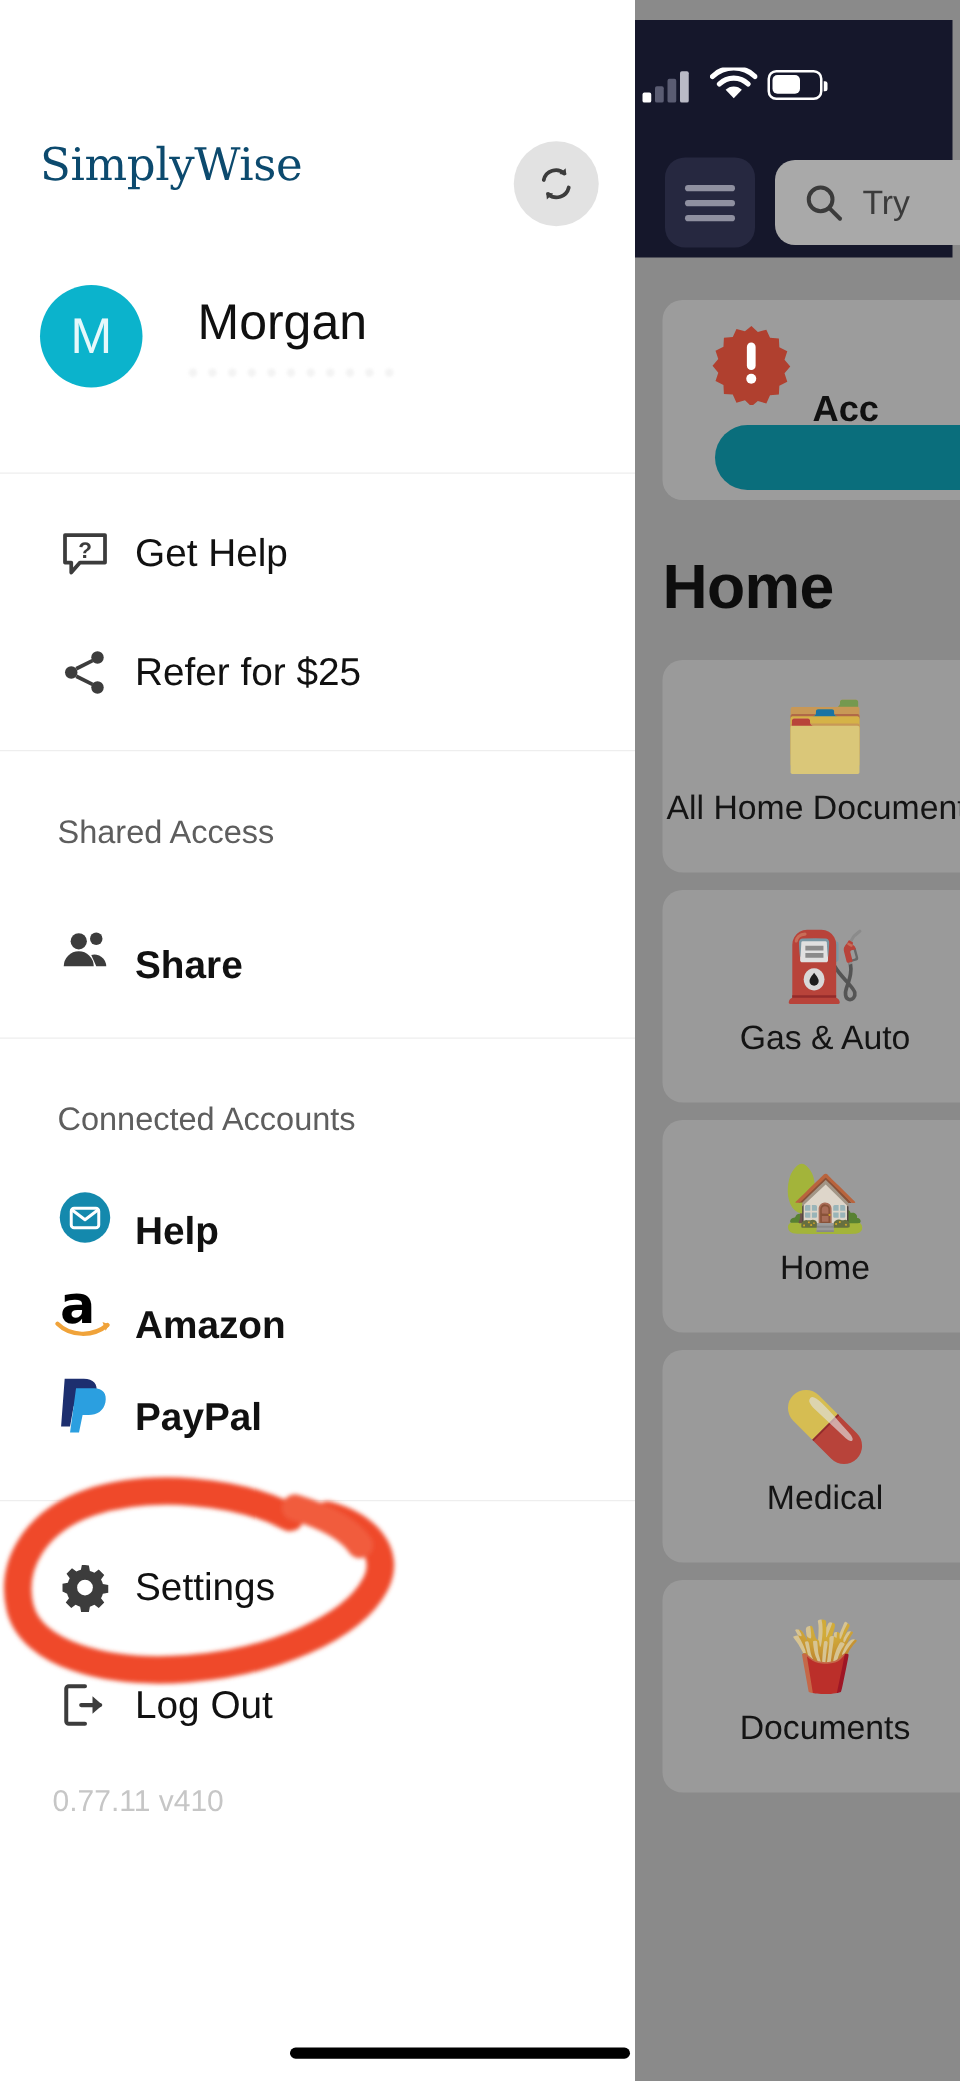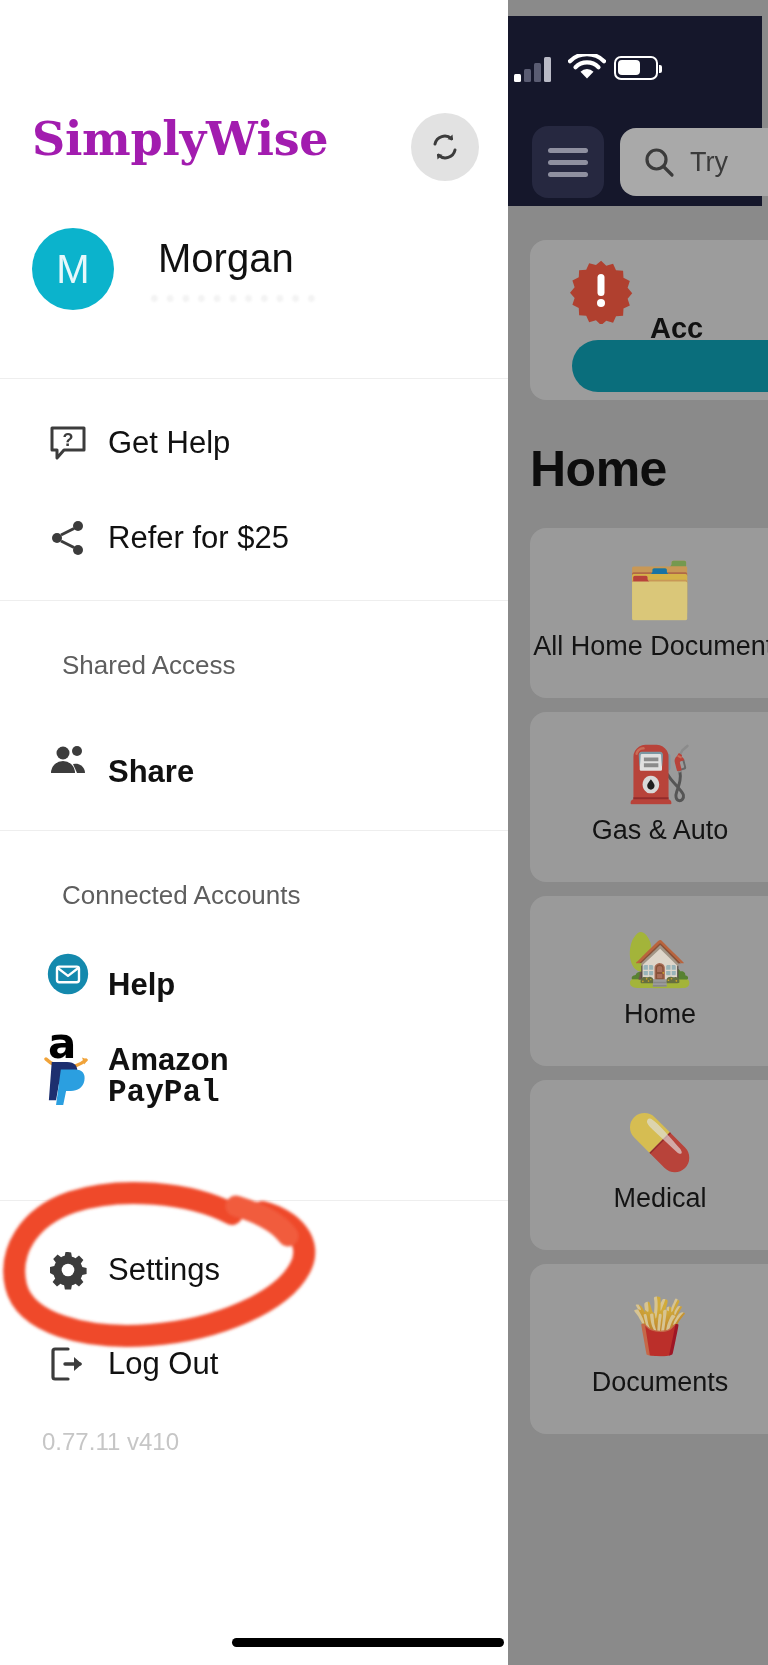--- a/index.html
+++ b/index.html
@@ -226,23 +226,23 @@
     position: absolute;
     left: 0; top: 112px;
     width: 508px;
     height: 76px;
   }
   .brand-title {
     position: absolute;
     left: 32px;
     top: 0;
     font-family: "DejaVu Serif", "Liberation Serif", serif;
-    font-size: 46px;
-    font-weight: bold;
-    color: #a21caf;
+    font-size: 36px;
+    font-weight: normal;
+    color: #0c4a6e;
     letter-spacing: -0.3px;
   }
   .sync-btn {
     position: absolute;
     left: 411px;
     top: 1px;
     width: 68px;
     height: 68px;
     border-radius: 50%;
     background: #e2e2e2;
@@ -316,21 +316,21 @@
   .mi-label {
     position: absolute;
     left: 108px;
     font-size: 31px;
     color: #111111;
     white-space: nowrap;
   }
   .mi-label.bold { font-weight: bold; margin-top: 21px; }
   .section-head {
     position: absolute;
-    left: 62px;
+    left: 46px;
     font-size: 26px;
     color: #5e5e5e;
     white-space: nowrap;
     text-align: right;
   }
   .version-text {
     position: absolute;
     left: 42px;
     top: 1428px;
     font-size: 24px;
@@ -539,21 +539,21 @@
           <span class="amazon-a">a</span>
           <svg width="48" height="20" viewBox="0 0 48 20" style="position:absolute;left:-2px;top:26px;">
             <path d="M2 6 C12 16, 30 17, 42 7" stroke="#f0a33a" stroke-width="3.4" fill="none" stroke-linecap="round"></path>
             <path d="M38 4.5 L43.5 6.5 L40.5 11.5 Z" fill="#f0a33a"></path>
           </svg>
         </span>
       </span>
       <span class="mi-label bold">Amazon</span>
     </div>
 
-    <div class="menu-item" style="top:1054px;font-family:Liberation Mono, monospace;">
+    <div class="menu-item" style="top:1095px;">
       <span class="mi-icon">
         <svg width="46" height="50" viewBox="0 0 46 50">
           <path d="M6 4 h16 c8 0 12 4.5 10.5 12 C31 23.5 25.5 27 18.5 27 h-5 L10.5 44 H3 Z" fill="#1d2f6f"></path>
           <path d="M15.5 12 h15 c7.5 0 11 4.5 9.6 11.8 C38.6 31 33 34.5 26 34.5 h-5 L18 49 h-7.5 Z" fill="#2b9fe0"></path>
         </svg>
       </span>
       <span class="mi-label bold">PayPal</span>
     </div>
 
     <div class="divider" style="top:1200px;"></div>

